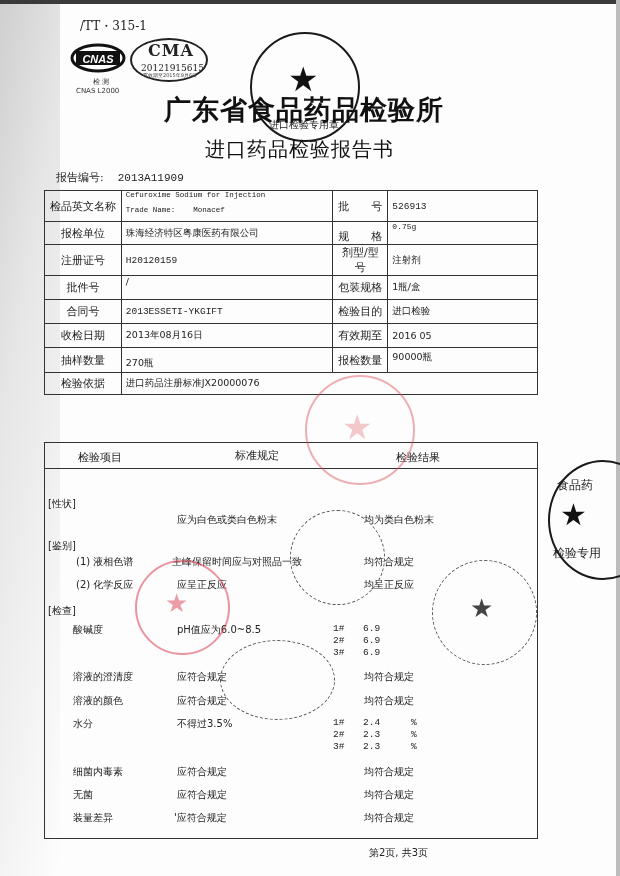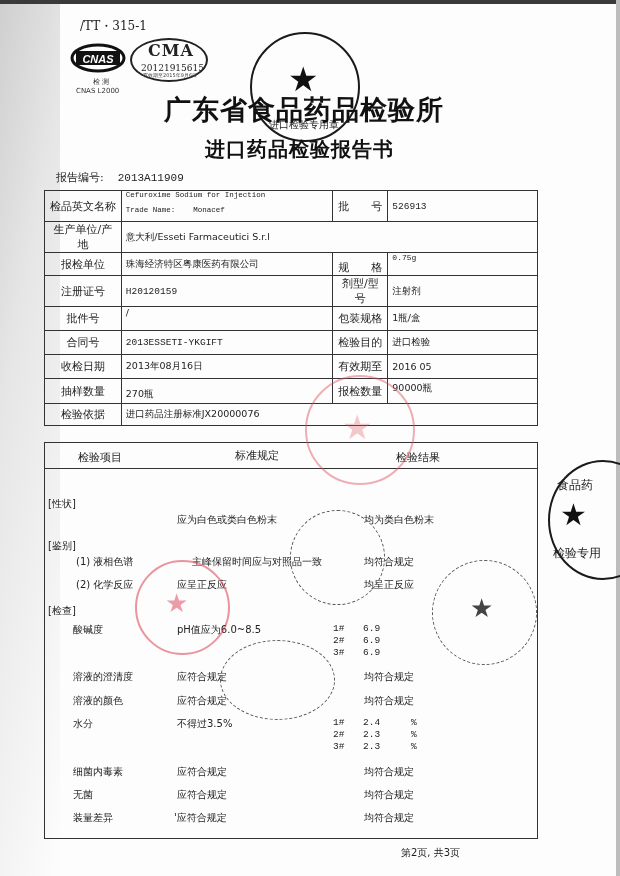--- a/index.html
+++ b/index.html
@@ -12,38 +12,38 @@
   .right-bar { right:0; top:0; width:4px; height:876px; background:#bdbdbd; }
   .form-code { left:80px; top:18px; font-size:12px; font-family:"DejaVu Serif", serif; color:#222; }
   .cnas { left:70px; top:42px; width:56px; height:32px; }
   .cnas-label { left:86px; top:77px; font-size:7px; text-align:center; width:30px; color:#333; }
   .cnas-code { left:76px; top:87px; font-size:7px; color:#333; }
   .cma { left:130px; top:38px; width:78px; height:44px; border:2px solid #222; border-radius:50%; box-sizing:border-box; }
   .cma-text { left:148px; top:41px; font-size:16px; font-weight:bold; letter-spacing:1px; font-family:"DejaVu Serif", serif; }
   .cma-num { left:141px; top:63px; font-size:9px; font-family:"DejaVu Serif", serif; }
   .cma-sub { left:143px; top:72px; font-size:5px; color:#444; }
   .title1 { left:164px; top:92px; font-size:27px; font-weight:bold; font-family:"DejaVu Serif", serif; letter-spacing:1px; color:#111; }
-  .title2 { left:205px; top:136px; font-size:20px; font-weight:bold; letter-spacing:1px; color:#111; }
+  .title2 { left:205px; top:136px; font-size:20px; font-weight:normal; letter-spacing:1px; color:#111; }
   .report-no { left:56px; top:170px; font-size:11px; }
   .report-no .val { font-family:"Liberation Mono", monospace; margin-left:14px; }
   .stamp-black { border:2px solid #1a1a1a; border-radius:50%; box-sizing:border-box; }
   .stamp-red { border:2px solid rgba(220,80,90,0.45); border-radius:50%; box-sizing:border-box; }
   .stamp-gray { border:1.5px dashed #555; border-radius:50%; box-sizing:border-box; }
   .star { font-size:34px; line-height:1; }
   table.info { position:absolute; left:44px; top:190px; width:494px; border-collapse:collapse; font-size:10px; }
   table.info td { border:1px solid #333; padding:0 4px; vertical-align:middle; }
   table.info td.lbl { text-align:center; font-size:11px; color:#222; }
   table.info td.val { font-size:9.5px; }
   .mono { font-family:"Liberation Mono", monospace; font-size:9px; }
   .results-box { left:44px; top:442px; width:494px; height:397px; border:1px solid #333; box-sizing:border-box; }
   .res-head { left:44px; top:442px; width:494px; height:27px; border-bottom:1px solid #333; box-sizing:border-box; }
   .txt { position:absolute; font-size:10px; white-space:nowrap; }
   .hdr { font-size:11px; }
   .num { font-family:"Liberation Mono", monospace; font-size:9.5px; }
-  .pager { left:369px; top:846px; font-size:10px;margin-left:32px; }
+  .pager { left:369px; top:846px; font-size:10px; }
 </style>
 </head>
 <body>
 
 <div class="abs shadow-left"></div>
 <div class="abs top-bar"></div>
 <div class="abs right-bar"></div>
 
 <div class="abs form-code">/TT・315-1</div>
 
@@ -81,24 +81,20 @@
   <tbody>
   <tr style="height:31px">
     <td class="lbl">检品英文名称</td>
     <td class="val" style="vertical-align:top;">
       <div class="mono" style="font-size:7.5px;line-height:9px">Cefuroxime Sodium for Injection</div>
       <div class="mono" style="font-size:7.5px;margin-top:6px"><span>Trade Name:</span><span style="margin-left:18px">Monacef</span></div>
     </td>
     <td class="lbl">批　　号</td>
     <td class="val mono">526913</td>
   </tr>
-  <tr style="height:24px">
-    <td class="lbl">生产单位/产地</td>
-    <td class="val" colspan="3">意大利/Esseti Farmaceutici S.r.l</td>
-  </tr>
   <tr style="height:23px">
     <td class="lbl">报检单位</td>
     <td class="val">珠海经济特区粤康医药有限公司</td>
     <td class="lbl" style="vertical-align:bottom">规　　格</td>
     <td class="val mono" style="vertical-align:top;font-size:8px">0.75g</td>
   </tr>
   <tr style="height:22px">
     <td class="lbl">注册证号</td>
     <td class="val mono">H20120159</td>
     <td class="lbl">剂型/型号</td>
@@ -143,21 +139,21 @@
 
 <div class="abs stamp-red" style="left:305px;top:375px;width:110px;height:110px;"></div>
 <div class="abs star" style="left:342px;top:410px;color:rgba(220,80,90,0.3);">★</div>
 
 <div class="txt" style="left:48px;top:497px">[性状]</div>
 <div class="txt" style="left:177px;top:513px">应为白色或类白色粉末</div>
 <div class="txt" style="left:364px;top:513px">均为类白色粉末</div>
 
 <div class="txt" style="left:48px;top:539px">[鉴别]</div>
 <div class="txt" style="left:76px;top:555px">(1) 液相色谱</div>
-<div class="txt" style="left:192px;top:555px">主峰保留时间应与对照品一致</div>
+<div class="txt" style="left:172px;top:555px">主峰保留时间应与对照品一致</div>
 <div class="txt" style="left:364px;top:555px">均符合规定</div>
 <div class="txt" style="left:76px;top:578px">(2) 化学反应</div>
 <div class="txt" style="left:177px;top:578px">应呈正反应</div>
 <div class="txt" style="left:364px;top:578px">均呈正反应</div>
 
 <div class="txt" style="left:48px;top:604px">[检查]</div>
 <div class="txt" style="left:73px;top:623px">酸碱度</div>
 <div class="txt" style="left:177px;top:623px">pH值应为6.0~8.5</div>
 <div class="txt num" style="left:333px;top:623px">1#</div>
 <div class="txt num" style="left:363px;top:623px">6.9</div>

